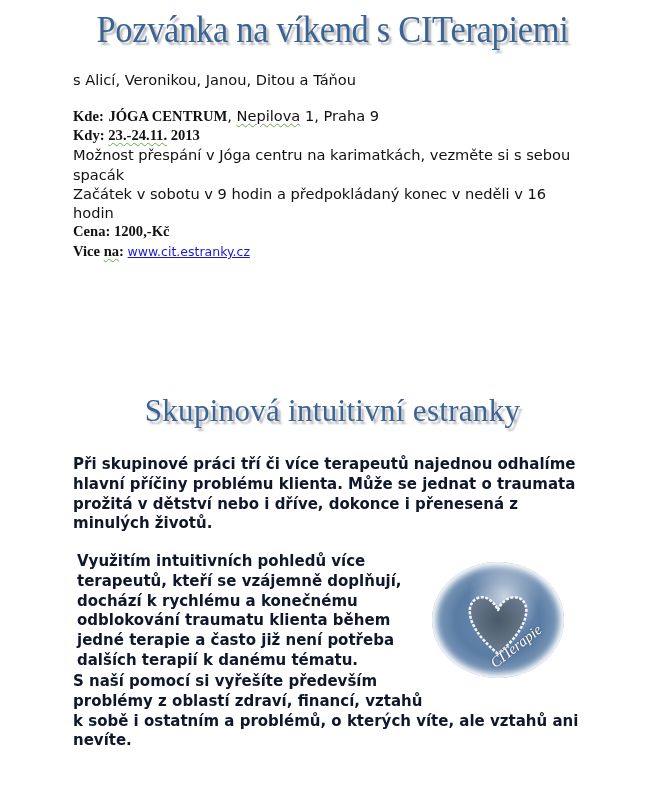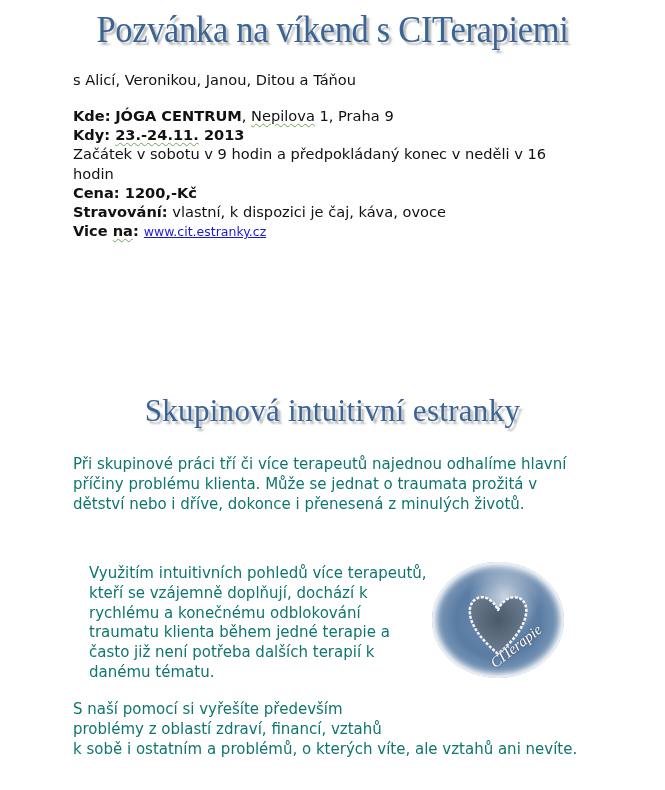--- a/index.html
+++ b/index.html
@@ -12,28 +12,28 @@
     white-space: nowrap; margin: 0; font-weight: normal;
   }
   #title1 { top: 8px; font-size: 37px; letter-spacing: -0.3px; transform: scaleX(0.93); }
   #title2 { top: 393px; font-size: 31px; letter-spacing: 0.3px; }
 
   .block { position: absolute; left: 73px; font-size: 14.6px; line-height: 19.2px; }
   #hosts { top: 70px; font-weight: normal; font-size: 14.6px; }
   #info { top: 106px; width: 500px; }
   .line { display: block; white-space: nowrap; }
   .wrap { white-space: normal; }
-  .b { font-weight: bold; }
+  .b { font-weight: bold; font-family: Liberation Serif, serif; }
   .squig { text-decoration: underline wavy #6aa84f; text-decoration-thickness: 1px; text-underline-offset: 2px; }
   .link { color: #1a1ad6; text-decoration: underline; font-size: 12.5px; font-family: "DejaVu Sans", sans-serif; }
 
-  .para { position: absolute; left: 73px; font-weight: normal; font-size: 15px; line-height: 19.8px; color: #0f766e; }
+  .para { position: absolute; left: 73px; font-weight: bold; font-size: 15px; line-height: 19.8px; color: #0f172a; }
   #p1 { top: 455px; width: 510px; }
   #p2 { top: 548px; width: 340px; }
-  #p3 { top: 700px; width: 510px; }
+  #p3 { top: 672px; width: 510px; }
 
   #logo {
     position: absolute; left: 432px; top: 562px; width: 132px; height: 116px;
     border-radius: 50%;
     background:
       radial-gradient(ellipse at 55% 30%, rgba(255,255,255,0.65) 0%, rgba(255,255,255,0) 35%),
       radial-gradient(ellipse at 50% 50%, #6f8fb3 0%, #5a7ca3 45%, #8fa9c6 80%, #ffffff 100%);
     box-shadow: 0 0 6px 4px #ffffff inset;
   }
   #logo svg { position: absolute; left: 0; top: 0; }
@@ -46,30 +46,30 @@
 </head>
 <body>
 
 <h1 class="title" id="title1">Pozvánka na víkend s CITerapiemi</h1>
 
 <div class="block" id="hosts">s Alicí, Veronikou, Janou, Ditou a Táňou</div>
 
 <div class="block" id="info">
   <span class="line"><span class="b">Kde:</span> <span class="b">JÓGA CENTRUM</span><span>, </span><span class="squig">Nepilova</span><span> 1, Praha 9</span></span>
   <span class="line b"><span>Kdy:</span> <span class="squig">23.-24.11.</span><span> 2013</span></span>
+  <span class="line wrap">Možnost přespání v Jóga centru na karimatkách, vezměte si s sebou spacák</span>
   <span class="line wrap">Začátek v sobotu v 9 hodin a předpokládaný konec v neděli v 16 hodin</span>
   <span class="line b"><span>Cena:</span><span> 1200,-Kč</span></span>
-  <span class="line"><span class="b">Stravování:</span><span> vlastní, k dispozici je čaj, káva, ovoce</span></span>
   <span class="line"><span class="b"><span>Vice </span><span class="squig">na</span><span>: </span></span><a class="link">www.cit.estranky.cz</a></span>
 </div>
 
 <h2 class="title" id="title2">Skupinová intuitivní estranky</h2>
 
 <p class="para" id="p1" style="margin:0">Při skupinové práci tří či více terapeutů najednou odhalíme hlavní příčiny problému klienta. Může se jednat o traumata prožitá v dětství nebo i dříve, dokonce i přenesená z minulých životů.</p>
-<p class="para" id="p2" style="margin:16px">Využitím intuitivních pohledů více terapeutů, kteří se vzájemně doplňují, dochází k rychlému a konečnému odblokování traumatu klienta během jedné terapie a často již není potřeba dalších terapií k danému tématu.</p>
+<p class="para" id="p2" style="margin:4px">Využitím intuitivních pohledů více terapeutů, kteří se vzájemně doplňují, dochází k rychlému a konečnému odblokování traumatu klienta během jedné terapie a často již není potřeba dalších terapií k danému tématu.</p>
 <p class="para" id="p3" style="margin:0">
   <span class="line">S naší pomocí si vyřešíte především</span>
   <span class="line">problémy z oblastí zdraví, financí, vztahů</span>
   <span class="line wrap">k sobě i ostatním a problémů, o kterých víte, ale vztahů ani nevíte.</span>
 </p>
 
 <div id="logo">
   <svg width="132" height="116" viewBox="0 0 132 116">
     <defs>
       <radialGradient id="hg" cx="50%" cy="40%" r="60%">

